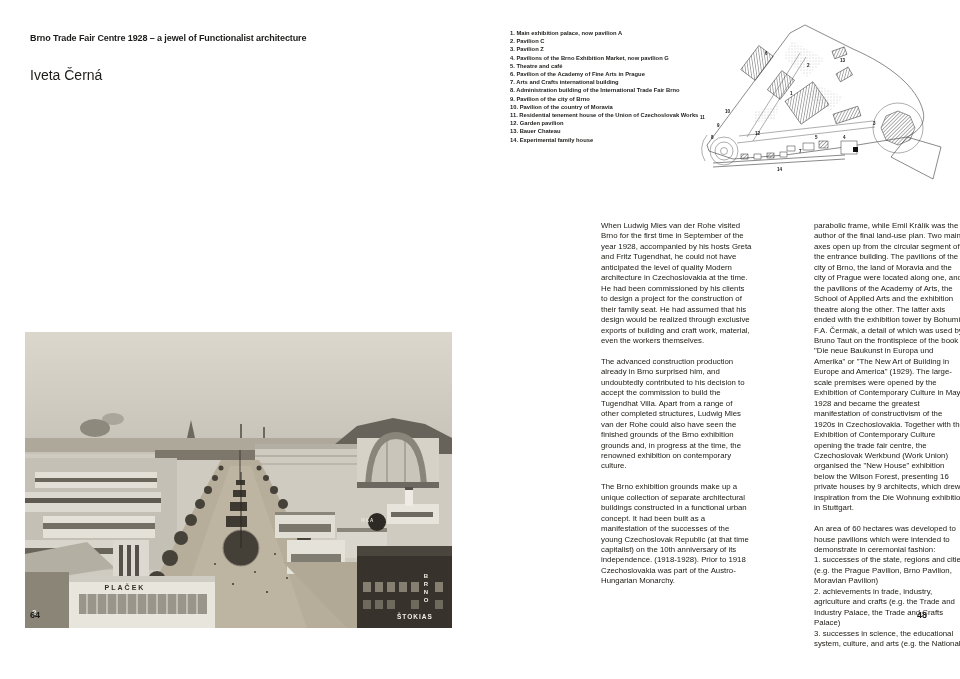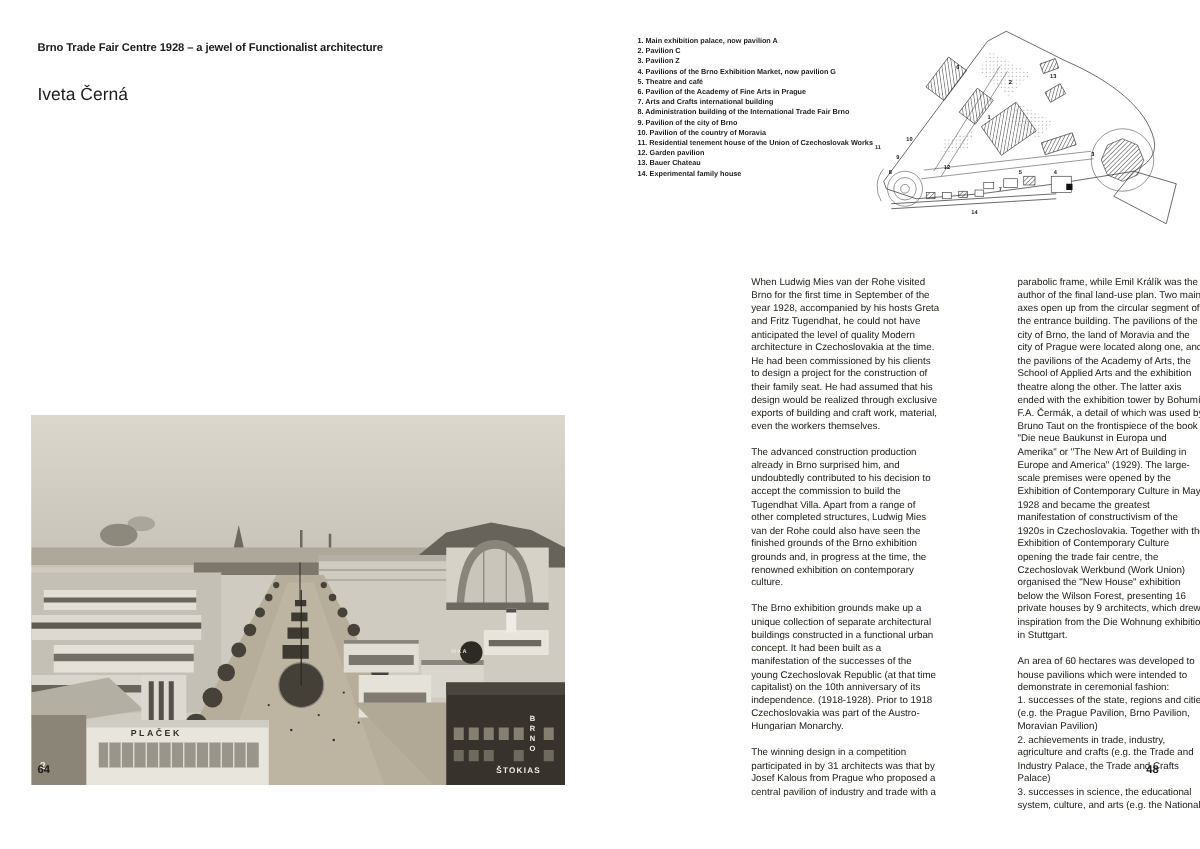--- a/index.html
+++ b/index.html
@@ -313,21 +313,20 @@
         <text x="145" y="47">13</text>
         <text x="82" y="156">14</text>
       </g>
     </svg>
   </div>
 
   <div class="col col1">
     <p class="para">When Ludwig Mies van der Rohe visited Brno for the first time in September of the year 1928, accompanied by his hosts Greta and Fritz Tugendhat, he could not have anticipated the level of quality Modern architecture in Czechoslovakia at the time. He had been commissioned by his clients to design a project for the construction of their family seat. He had assumed that his design would be realized through exclusive exports of building and craft work, material, even the workers themselves.</p>
     <p class="para">The advanced construction production already in Brno surprised him, and undoubtedly contributed to his decision to accept the commission to build the Tugendhat Villa. Apart from a range of other completed structures, Ludwig Mies van der Rohe could also have seen the finished grounds of the Brno exhibition grounds and, in progress at the time, the renowned exhibition on contemporary culture.</p>
     <p class="para">The Brno exhibition grounds make up a unique collection of separate architectural buildings constructed in a functional urban concept. It had been built as a manifestation of the successes of the young Czechoslovak Republic (at that time capitalist) on the 10th anniversary of its independence. (1918-1928). Prior to 1918 Czechoslovakia was part of the Austro-Hungarian Monarchy.</p>
-    <p class="para">The winning design in a competition participated in by 31 architects was that by Josef Kalous from Prague who proposed a central pavilion of industry and trade with a</p>
   </div>
 
   <div class="col col2">
     <p class="para">parabolic frame, while Emil Králík was the author of the final land-use plan. Two main axes open up from the circular segment of the entrance building. The pavilions of the city of Brno, the land of Moravia and the city of Prague were located along one, and the pavilions of the Academy of Arts, the School of Applied Arts and the exhibition theatre along the other. The latter axis ended with the exhibition tower by Bohumír F.A. Čermák, a detail of which was used by Bruno Taut on the frontispiece of the book "Die neue Baukunst in Europa und Amerika" or "The New Art of Building in Europe and America" (1929). The large-scale premises were opened by the Exhibition of Contemporary Culture in May 1928 and became the greatest manifestation of constructivism of the 1920s in Czechoslovakia. Together with the Exhibition of Contemporary Culture opening the trade fair centre, the Czechoslovak Werkbund (Work Union) organised the "New House" exhibition below the Wilson Forest, presenting 16 private houses by 9 architects, which drew inspiration from the Die Wohnung exhibition in Stuttgart.</p>
     <p class="para">An area of 60 hectares was developed to house pavilions which were intended to demonstrate in ceremonial fashion:
 1. successes of the state, regions and cities (e.g. the Prague Pavilion, Brno Pavilion, Moravian Pavilion)
 2. achievements in trade, industry, agriculture and crafts (e.g. the Trade and Industry Palace, the Trade and Crafts Palace)
 3. successes in science, the educational system, culture, and arts (e.g. the National</p>
   </div>
 

